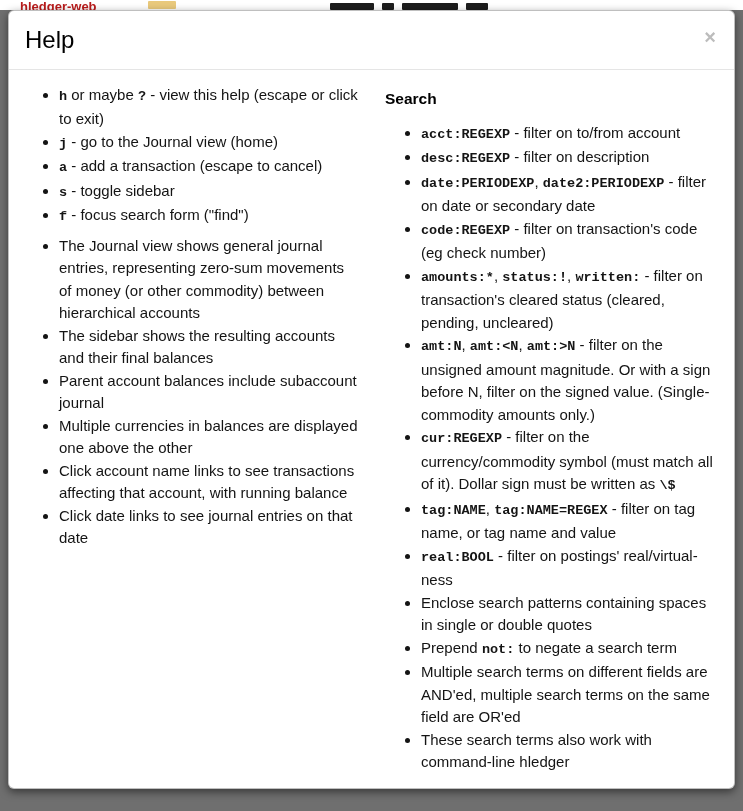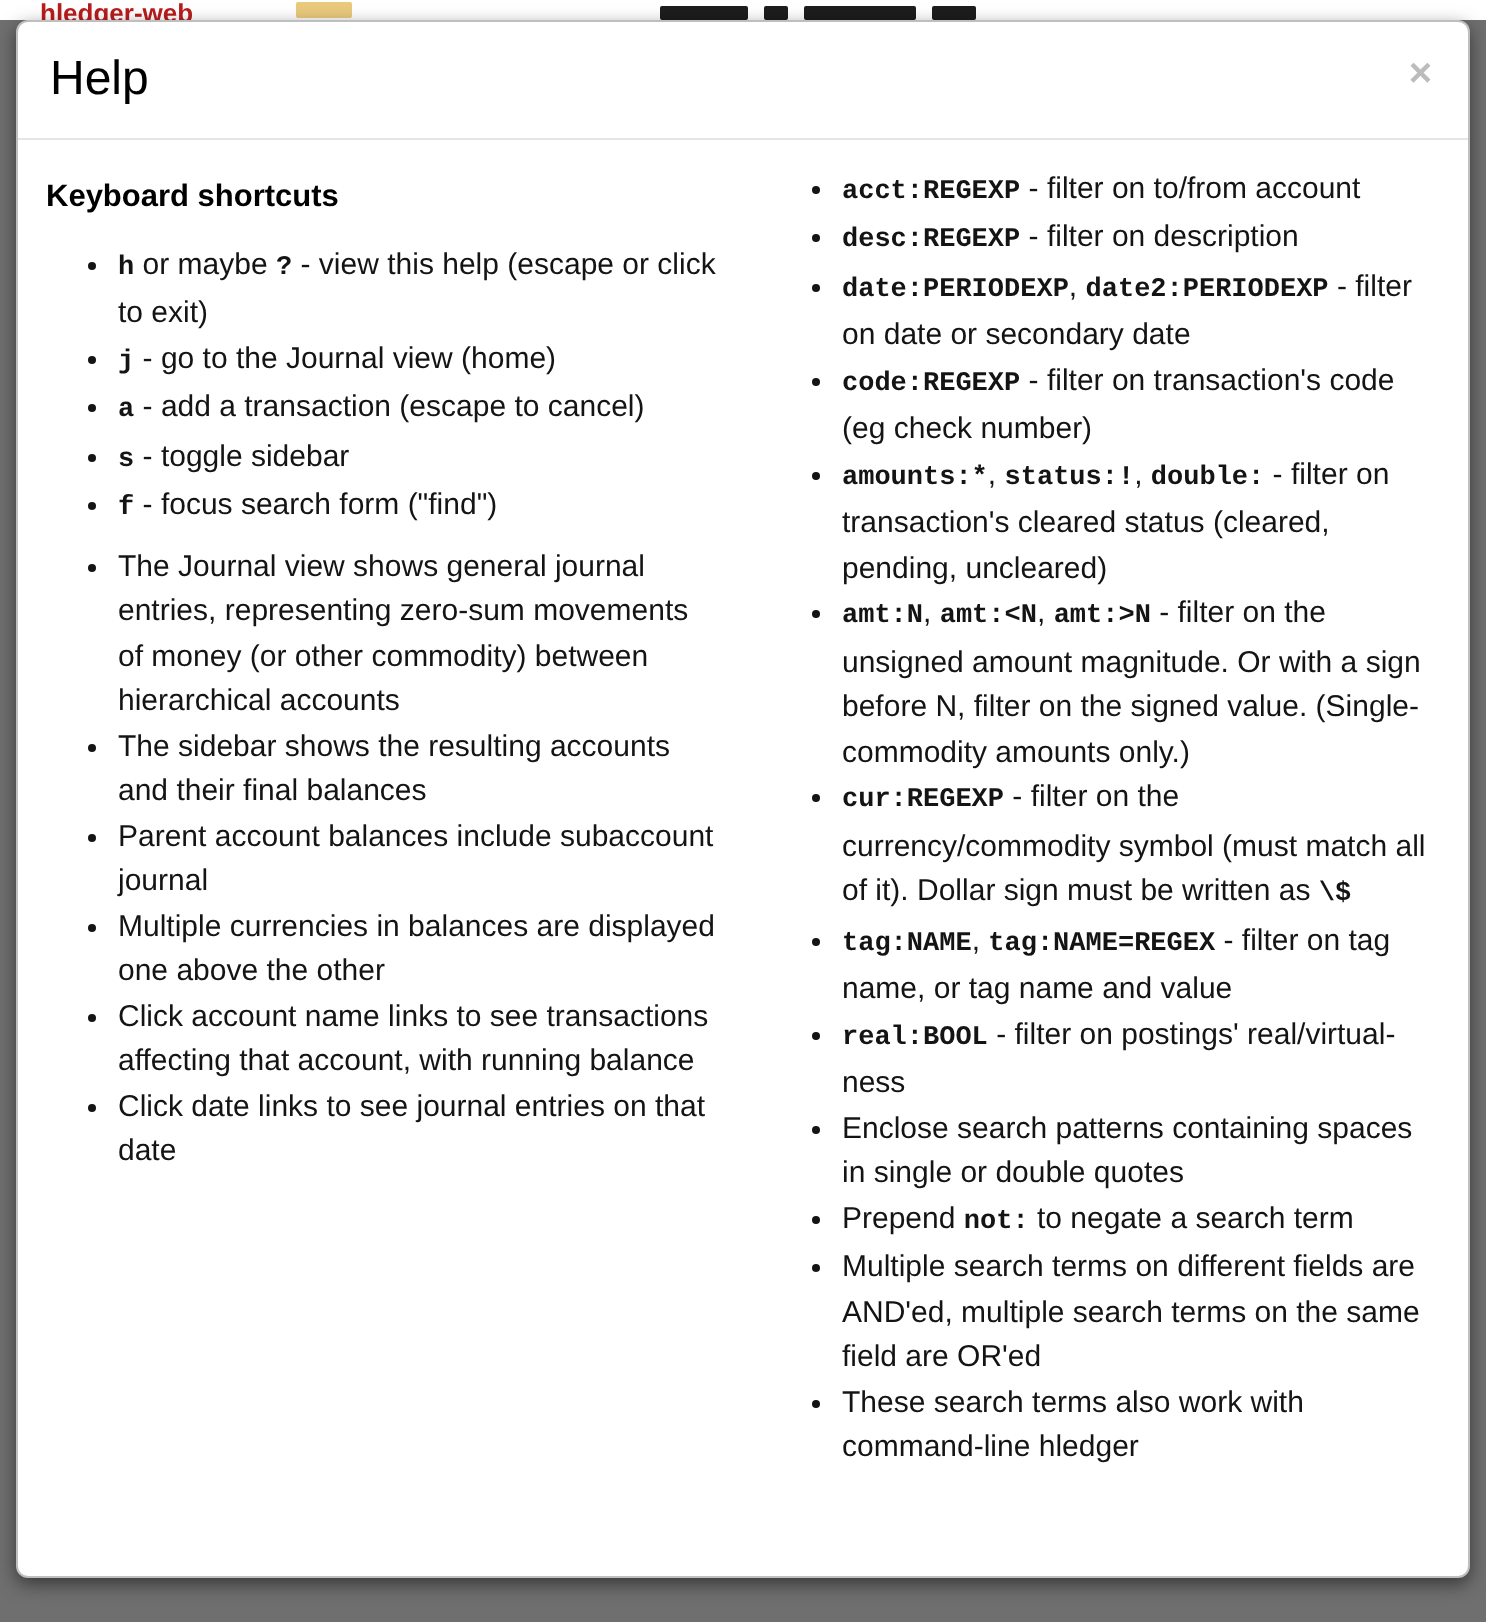--- a/index.html
+++ b/index.html
@@ -115,44 +115,44 @@
   <span class="clipped-glyph" style="left:466px; width:22px;"></span>
 </div>
 
 <div class="modal">
   <div class="modal-header">
     <h1 class="modal-title">Help</h1>
     <button class="close-btn">×</button>
   </div>
   <div class="modal-body">
     <div class="col">
-        <div class="section-heading">Keyboard shortcuts</div>
         <ul class="help-list">
           <li><code>h</code><span> or maybe </span><code>?</code><span> - view this help (escape or click to exit)</span></li>
           <li><code>j</code><span> - go to the Journal view (home)</span></li>
           <li><code>a</code><span> - add a transaction (escape to cancel)</span></li>
           <li><code>s</code><span> - toggle sidebar</span></li>
           <li><code>f</code><span> - focus search form ("find")</span></li>
         </ul>
         <ul class="help-list">
           <li><span>The Journal view shows general journal entries, representing zero-sum movements of money (or other commodity) between hierarchical accounts</span></li>
           <li><span>The sidebar shows the resulting accounts and their final balances</span></li>
           <li><span>Parent account balances include subaccount journal</span></li>
           <li><span>Multiple currencies in balances are displayed one above the other</span></li>
           <li><span>Click account name links to see transactions affecting that account, with running balance</span></li>
           <li><span>Click date links to see journal entries on that date</span></li>
         </ul>
       </div>
     <div class="col">
+        <div class="section-heading">Search</div>
         <ul class="help-list">
           <li><code>acct:REGEXP</code><span> - filter on to/from account</span></li>
           <li><code>desc:REGEXP</code><span> - filter on description</span></li>
           <li><code>date:PERIODEXP</code><span>, </span><code>date2:PERIODEXP</code><span> - filter on date or secondary date</span></li>
           <li><code>code:REGEXP</code><span> - filter on transaction's code (eg check number)</span></li>
-          <li><code>amounts:*</code><span>, </span><code>status:!</code><span>, </span><code>double:</code><span> - filter on transaction's cleared status (cleared, pending, uncleared)</span></li>
+          <li><code>amounts:*</code><span>, </span><code>status:!</code><span>, </span><code>written:</code><span> - filter on transaction's cleared status (cleared, pending, uncleared)</span></li>
           <li><code>amt:N</code><span>, </span><code>amt:&lt;N</code><span>, </span><code>amt:&gt;N</code><span> - filter on the unsigned amount magnitude. Or with a sign before N, filter on the signed value. (Single-commodity amounts only.)</span></li>
           <li><code>cur:REGEXP</code><span> - filter on the currency/commodity symbol (must match all of it). Dollar sign must be written as </span><code>\$</code></li>
           <li><code>tag:NAME</code><span>, </span><code>tag:NAME=REGEX</code><span> - filter on tag name, or tag name and value</span></li>
           <li><code>real:BOOL</code><span> - filter on postings' real/virtual-ness</span></li>
           <li><span>Enclose search patterns containing spaces in single or double quotes</span></li>
           <li><span>Prepend </span><code>not:</code><span> to negate a search term</span></li>
           <li><span>Multiple search terms on different fields are AND'ed, multiple search terms on the same field are OR'ed</span></li>
           <li><span>These search terms also work with command-line hledger</span></li>
         </ul>
       </div>

